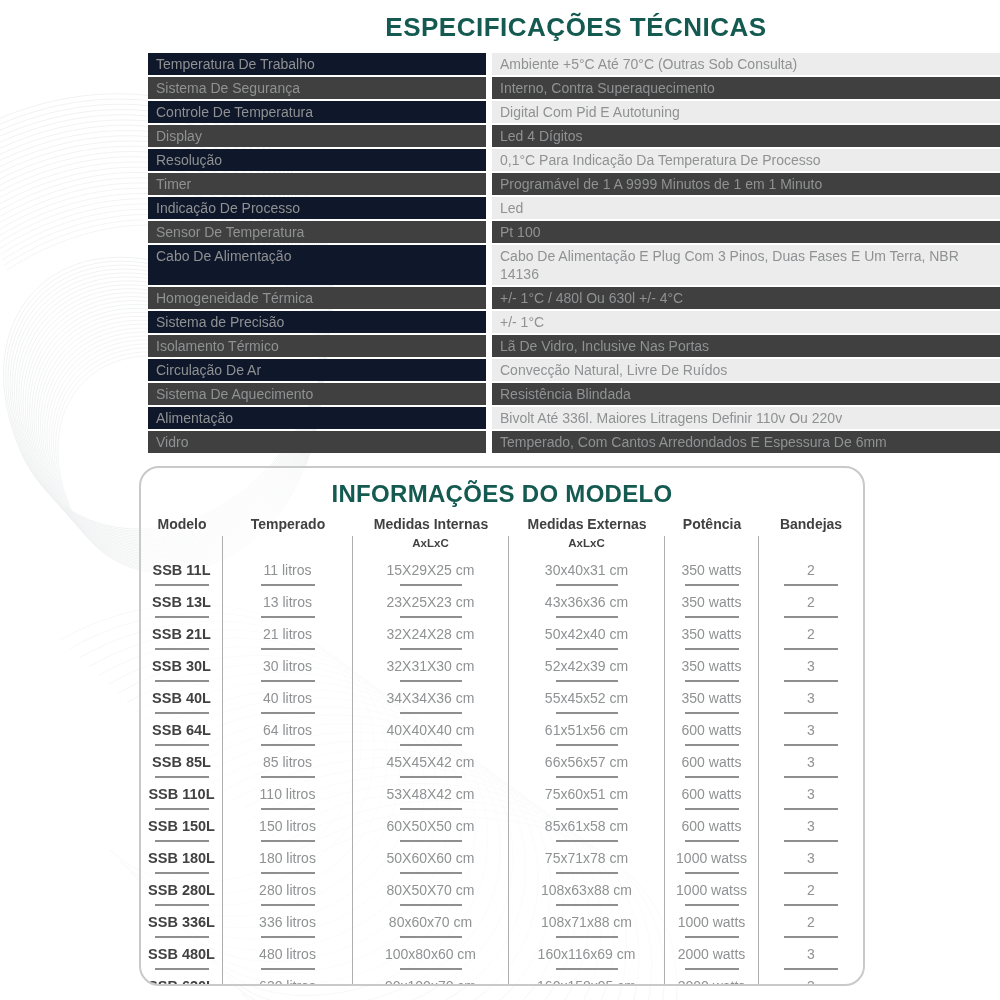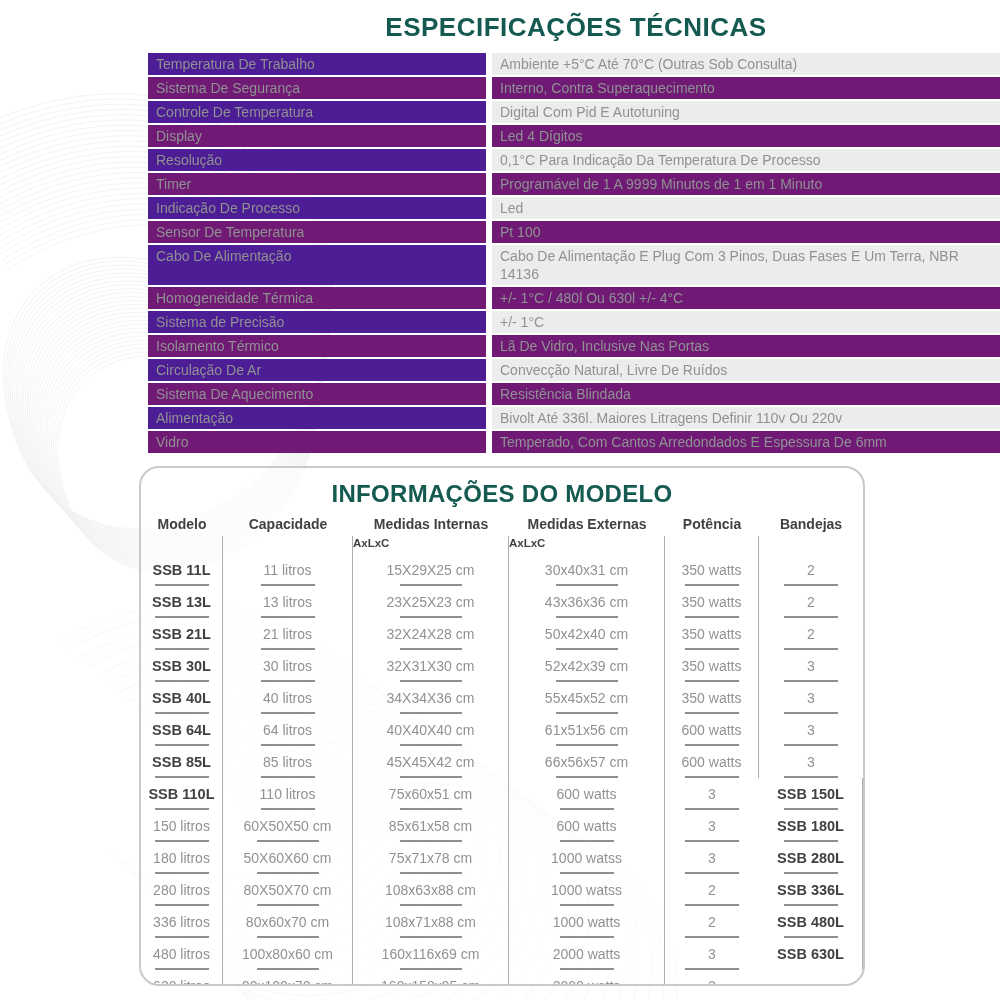--- a/index.html
+++ b/index.html
@@ -11,49 +11,49 @@
 
   
   .spec{position:absolute;left:148px;top:12px;width:856px;}
   .spec-title{
     margin:0 0 10px 0;text-align:center;color:#145a51;font-size:26px;font-weight:bold;
     letter-spacing:.5px;
   }
   .spec-rows{width:100%;}
   .spec-row{display:flex;margin-bottom:2px;}
   .spec-label{
-    width:326px;flex:0 0 326px;background:#4c1d95;color:#8f9192;font-size:14px;
+    width:326px;flex:0 0 326px;background:#0f172a;color:#8f9192;font-size:14px;
     line-height:18px;padding:2px 4px 2px 8px;margin-right:6px;
   }
   .spec-value{
     flex:1;background:#ececec;color:#8f9192;font-size:14px;line-height:18px;
     padding:2px 20px 2px 8px;
   }
-  .spec-row.alt .spec-label,.spec-row.alt .spec-value{background:#701a75;}
+  .spec-row.alt .spec-label,.spec-row.alt .spec-value{background:#404040;}
 
   
   .model-box{
     position:absolute;left:139px;top:466px;width:726px;height:520px;
     border:2px solid #c9c9c9;border-radius:20px;background:rgba(255,255,255,.55);
     box-sizing:border-box;overflow:hidden;
   }
   .model-title{
     margin:12px 0 6px 0;text-align:center;color:#145a51;font-size:24px;font-weight:bold;
     letter-spacing:.3px;
   }
   .model-grid{
     display:grid;grid-template-columns:82px 130px 156px 156px 94px 104px;
     width:722px;
   }
   .mh{
     color:#414141;font-weight:bold;font-size:14px;text-align:center;
     padding:2px 0 4px 0;
   }
   .msub{
-    color:#414141;font-weight:bold;font-size:11.5px;text-align:left;height:18px;
+    color:#414141;font-weight:bold;font-size:11.5px;text-align:center;height:18px;
     line-height:14px;
   }
   .mcell{
     position:relative;text-align:center;height:32px;box-sizing:border-box;
     color:#8f9192;font-size:14px;display:flex;align-items:center;justify-content:center;
   }
   .mcell.name{color:#414141;font-weight:bold;font-size:14.5px;justify-content:center;}
   .sep{border-right:1.5px solid #aeaeae;}
   .ul{
     position:absolute;left:50%;bottom:0;transform:translateX(-50%);
@@ -194,21 +194,21 @@
         <div class="spec-label">Vidro</div>
         <div class="spec-value">Temperado, Com Cantos Arredondados E Espessura De 6mm</div>
       </div>
     </div>
 </section>
 
 <section class="model-box">
   <h2 class="model-title">INFORMAÇÕES DO MODELO</h2>
   <div class="model-grid" id="modelGrid">
       <div class="mh">Modelo</div>
-      <div class="mh">Capacidade</div>
+      <div class="mh">Temperado</div>
       <div class="mh">Medidas Internas</div>
       <div class="mh">Medidas Externas</div>
       <div class="mh">Potência</div>
       <div class="mh">Bandejas</div>
       <div class="msub sep"></div>
       <div class="msub sep"></div>
       <div class="msub sep">AxLxC</div>
       <div class="msub sep">AxLxC</div>
       <div class="msub sep"></div>
       <div class="msub"></div>
@@ -381,20 +381,24 @@
         <i class="ul"></i>
       </div>
       <div class="mcell c0 sep name">
         <span>SSB 110L</span>
         <i class="ul"></i>
       </div>
       <div class="mcell c1 sep">
         <span>110 litros</span>
         <i class="ul"></i>
       </div>
+      <div class="mcell c2 sep">
+        <span>53X48X42 cm</span>
+        <i class="ul"></i>
+      </div>
       <div class="mcell c3 sep">
         <span>75x60x51 cm</span>
         <i class="ul"></i>
       </div>
       <div class="mcell c4 sep">
         <span>600 watts</span>
         <i class="ul"></i>
       </div>
       <div class="mcell c5">
         <span>3</span>

